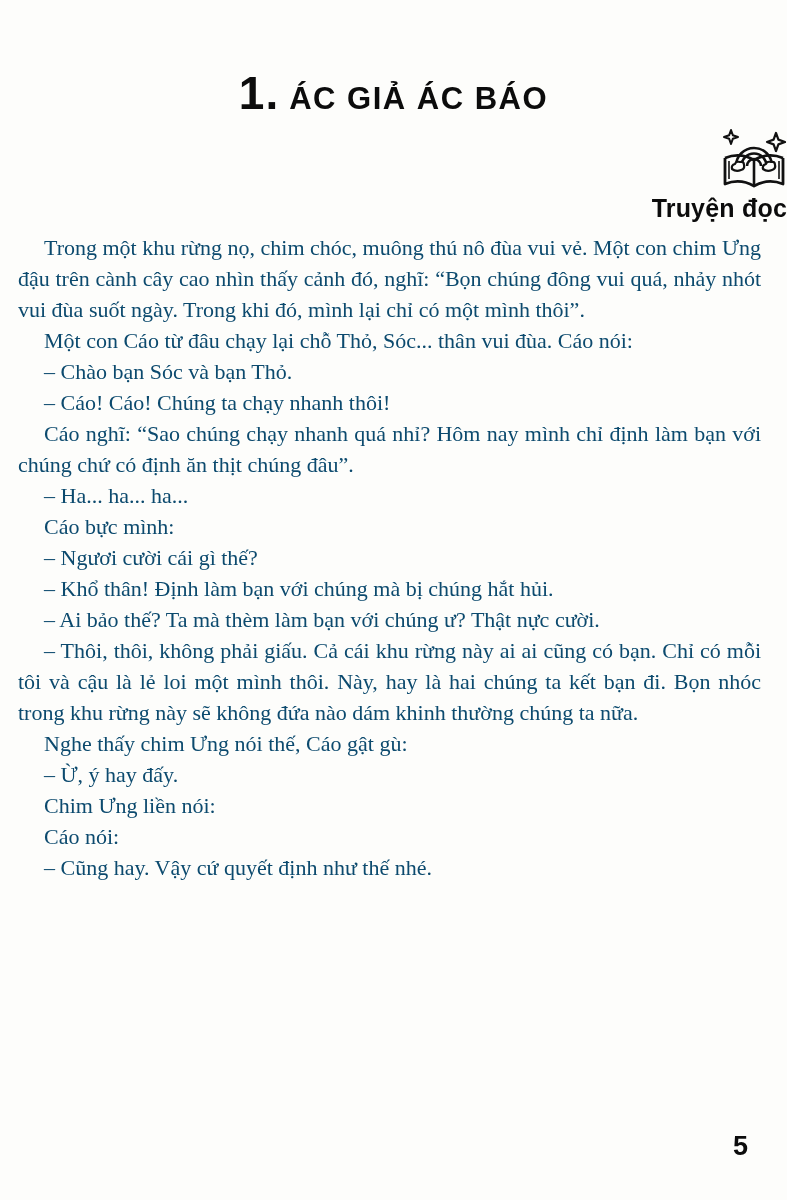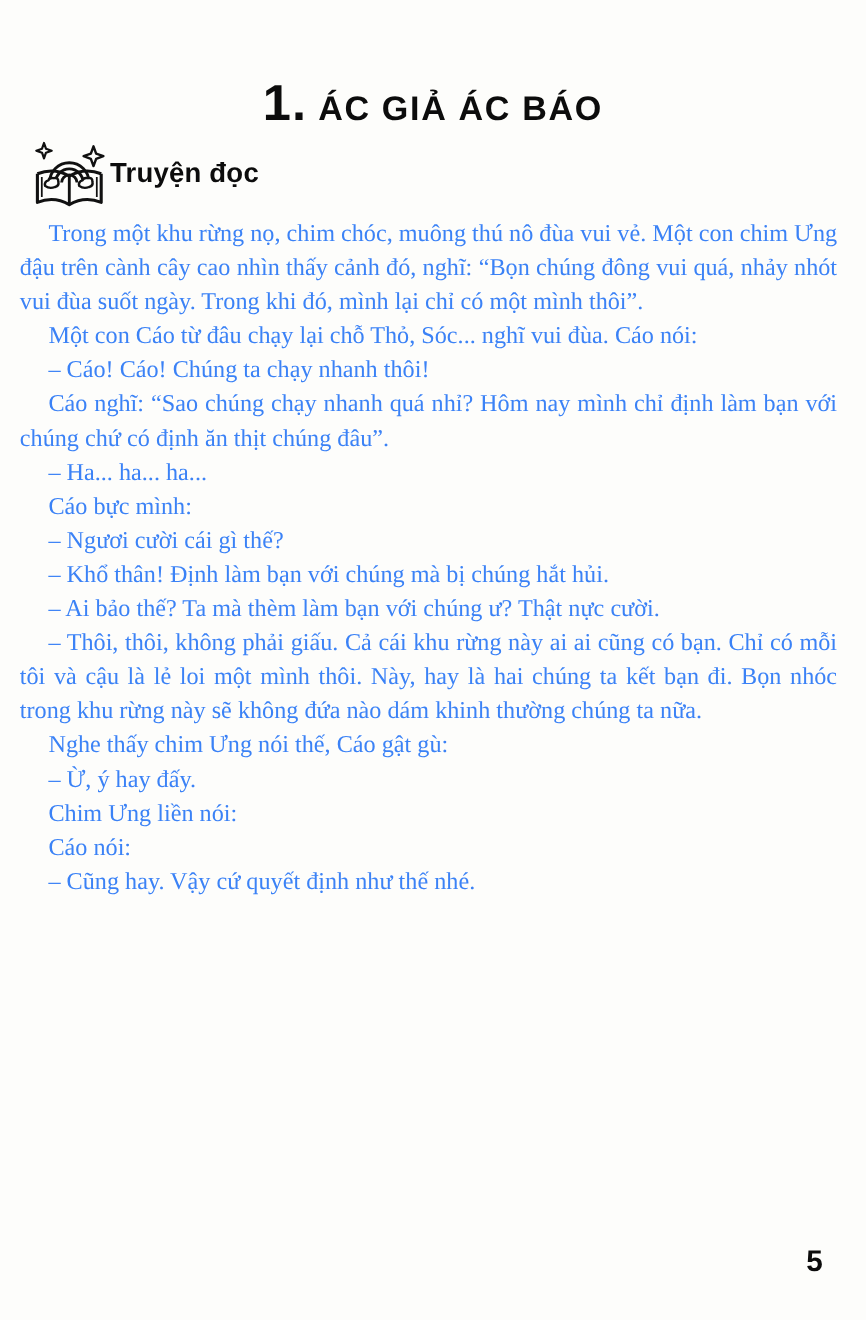--- a/index.html
+++ b/index.html
@@ -35,23 +35,24 @@
     letter-spacing: 1px;
   }
   .title-txt {
     font-size: 31px;
     letter-spacing: 1.5px;
     margin-left: 10px;
   }
   
   .section {
     display: flex;
-    align-items: center;
+    align-items: flex-end;
     margin: 8px 0 0 30px;
     gap: 4px;
+    flex-direction: column;
   }
   .icon-box {
     width: 66px;
     height: 62px;
     flex: 0 0 auto;
   }
   .icon-box svg { display: block; }
   .section-label {
     font-family: "Liberation Sans", sans-serif;
     font-weight: bold;
@@ -59,21 +60,21 @@
     letter-spacing: 0.2px;
     color: #0c0c0c;
     padding-bottom: 3px;
   }
   
   .story {
     margin: 6px 26px 0 18px;
     font-size: 22px;
     line-height: 31px;
     text-align: justify;
-    color: #3b82f6;
+    color: #0c4a6e;
   }
   .story p {
     margin: 0;
     text-indent: 26px;
   }
   
   .page-number {
     position: absolute;
     right: 39px;
     bottom: 38px;
@@ -111,21 +112,22 @@
         <path d="M4 30 Q19 24 33 32 Q47 24 62 30" stroke="#111" stroke-width="2.8" fill="none" stroke-linejoin="round"></path>
         <path d="M33 32 L33 58" stroke="#111" stroke-width="2.6"></path>
         <path d="M8 33 L8 51 M58 33 L58 51" stroke="#111" stroke-width="1.6"></path>
       </svg>
     </span>
     <span class="section-label">Truyện đọc</span>
   </div>
 
   <div class="story">
     <p>Trong một khu rừng nọ, chim chóc, muông thú nô đùa vui vẻ. Một con chim Ưng đậu trên cành cây cao nhìn thấy cảnh đó, nghĩ: “Bọn chúng đông vui quá, nhảy nhót vui đùa suốt ngày. Trong khi đó, mình lại chỉ có một mình thôi”.</p>
-    <p>Một con Cáo từ đâu chạy lại chỗ Thỏ, Sóc... nghĩ vui đùa. Cáo nói:</p>
+    <p>Một con Cáo từ đâu chạy lại chỗ Thỏ, Sóc... thân vui đùa. Cáo nói:</p>
+    <p>– Chào bạn Sóc và bạn Thỏ.</p>
     <p>– Cáo! Cáo! Chúng ta chạy nhanh thôi!</p>
     <p>Cáo nghĩ: “Sao chúng chạy nhanh quá nhỉ? Hôm nay mình chỉ định làm bạn với chúng chứ có định ăn thịt chúng đâu”.</p>
     <p>– Ha... ha... ha...</p>
     <p>Cáo bực mình:</p>
     <p>– Ngươi cười cái gì thế?</p>
     <p>– Khổ thân! Định làm bạn với chúng mà bị chúng hắt hủi.</p>
     <p>– Ai bảo thế? Ta mà thèm làm bạn với chúng ư? Thật nực cười.</p>
     <p>– Thôi, thôi, không phải giấu. Cả cái khu rừng này ai ai cũng có bạn. Chỉ có mỗi tôi và cậu là lẻ loi một mình thôi. Này, hay là hai chúng ta kết bạn đi. Bọn nhóc trong khu rừng này sẽ không đứa nào dám khinh thường chúng ta nữa.</p>
     <p>Nghe thấy chim Ưng nói thế, Cáo gật gù:</p>
     <p>– Ừ, ý hay đấy.</p>

